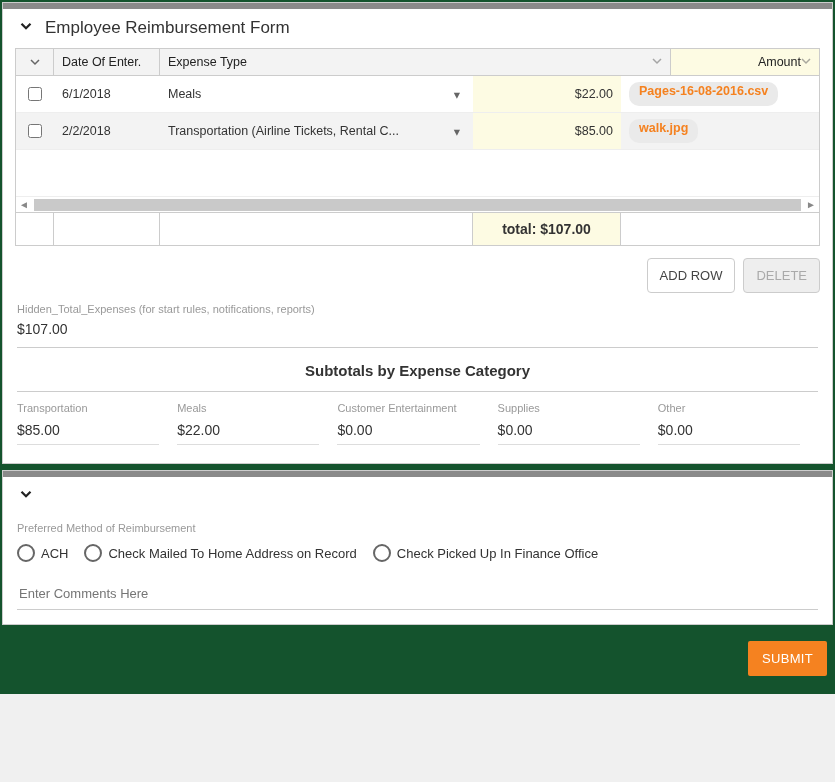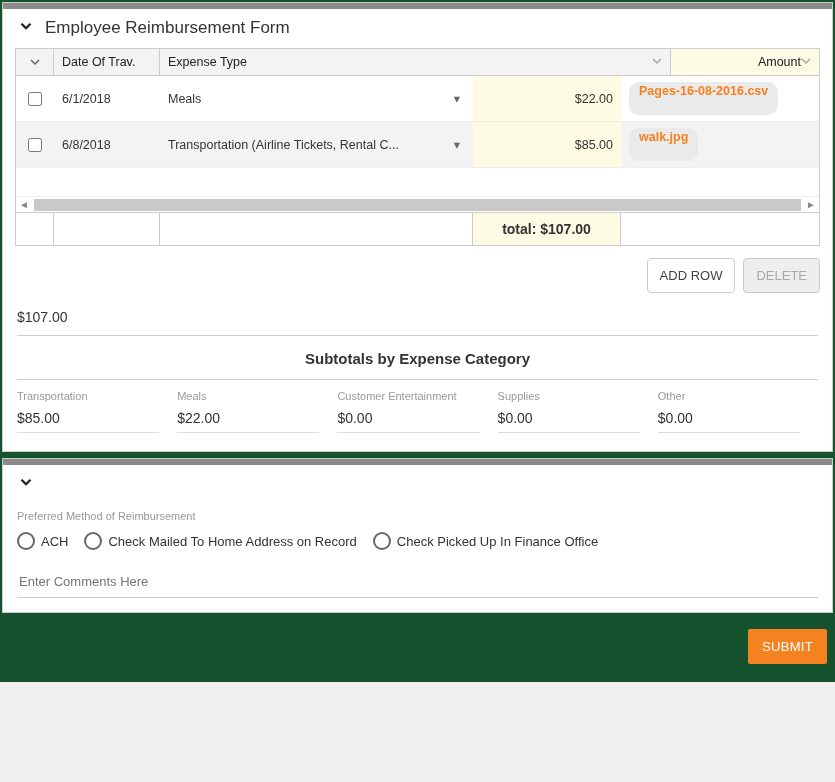--- a/index.html
+++ b/index.html
@@ -28,21 +28,21 @@
 .grow { display: flex; border-bottom: 1px solid #eee; }
 .grow:nth-child(even) { background: #f3f3f3; }
 .gc { padding: 6px 8px; display: flex; align-items: center; font-size: 12.5px; }
 .gc.col-chk input { width: 14px; height: 14px; }
 .gc.col-date { }
 .gc.col-type { position: relative; }
 .type-input { flex: 1; white-space: nowrap; overflow: hidden; text-overflow: ellipsis; }
 .type-dd { width: 16px; text-align: center; cursor: pointer; color: #666; }
 .gc.col-amt { justify-content: flex-end; }
 .gc.col-rcpt a { color: #f58220; font-weight: bold; text-decoration: none; cursor: pointer; }
-.pill { display:inline-block; padding:2px 10px 17px 10px; border-radius:10px; background:#eaeaea; }
+.pill { display:inline-block; padding:2px 10px 8px 10px; border-radius:10px; background:#eaeaea; }
 .pill a { font-size:12.5px; }
 .scroll-row { display: flex; align-items: center; background: #fff; border-top: 1px solid #eee; height: 16px; }
 .scroll-arrow { width: 16px; text-align: center; color: #888; font-size: 10px; cursor: pointer; }
 .scroll-track { flex: 1; height: 12px; background: #c9c9c9; margin: 0 2px; position: relative; }
 .grid-foot { display: flex; border-top: 1px solid #ccc; }
 .gf-cell { border-right: 1px solid #ccc; padding: 8px 8px; }
 .gf-cell:last-child { border-right: none; }
 .gf-cell.col-amt { background: #fdfbe3; text-align: center; font-weight: bold; font-size: 14px; }
 .gf-cell.col-chk, .gf-cell.col-date, .gf-cell.col-type { }
 .row-btns { display: flex; justify-content: flex-end; gap: 8px; padding: 12px 12px 6px; }
@@ -84,21 +84,21 @@
     </div>
 
     <div class="grid">
       <div class="grid-head">
         <div class="gh-cell col-chk gh-chev">
           <svg viewBox="0 0 10 10">
               <path d="M1 3l4 4 4-4" fill="none" stroke="#666" stroke-width="1.5"></path>
             </svg>
         </div>
         <div class="gh-cell col-date">
-          <span class="gh-label">Date Of Trav.</span>
+          <span class="gh-label">Date Of Enter.</span>
         </div>
         <div class="gh-cell col-type">
           <span class="gh-label">Expense Type</span>
           <span class="gh-dd">
             <svg viewBox="0 0 10 10" width="10" height="10">
                 <path d="M1 3l4 4 4-4" fill="none" stroke="#666" stroke-width="1.5"></path>
               </svg>
           </span>
         </div>
         <div class="gh-cell col-amt">
@@ -123,21 +123,21 @@
           </div>
           <div class="gc col-amt">$22.00</div>
           <div class="gc col-rcpt">
               <span class="pill"><a>Pages-16-08-2016.csv</a></span>
             </div>
         </div>
         <div class="grow">
           <div class="gc col-chk">
               <input type="checkbox" style="">
             </div>
-          <div class="gc col-date">6/8/2018</div>
+          <div class="gc col-date">2/2/2018</div>
           <div class="gc col-type">
             <span class="type-input">Transportation (Airline Tickets, Rental C...</span>
             <span class="type-dd">▾</span>
           </div>
           <div class="gc col-amt">$85.00</div>
           <div class="gc col-rcpt">
               <span class="pill"><a>walk.jpg</a></span>
             </div>
         </div>
       </div>
@@ -156,20 +156,21 @@
         <div class="gf-cell col-rcpt"></div>
       </div>
     </div>
 
     <div class="row-btns">
       <button class="btn">ADD ROW</button>
       <button class="btn disabled">DELETE</button>
     </div>
 
     <div class="hidden-row">
+      <div class="hlabel">Hidden_Total_Expenses (for start rules, notifications, reports)</div>
       <div class="hval">$107.00</div>
     </div>
 
     <hr class="hrule">
     <div class="subhdr">Subtotals by Expense Category</div>
     <hr class="hrule">
 
     <div class="subgrid">
       <div class="subcol">
         <span class="sclabel">Transportation</span>

